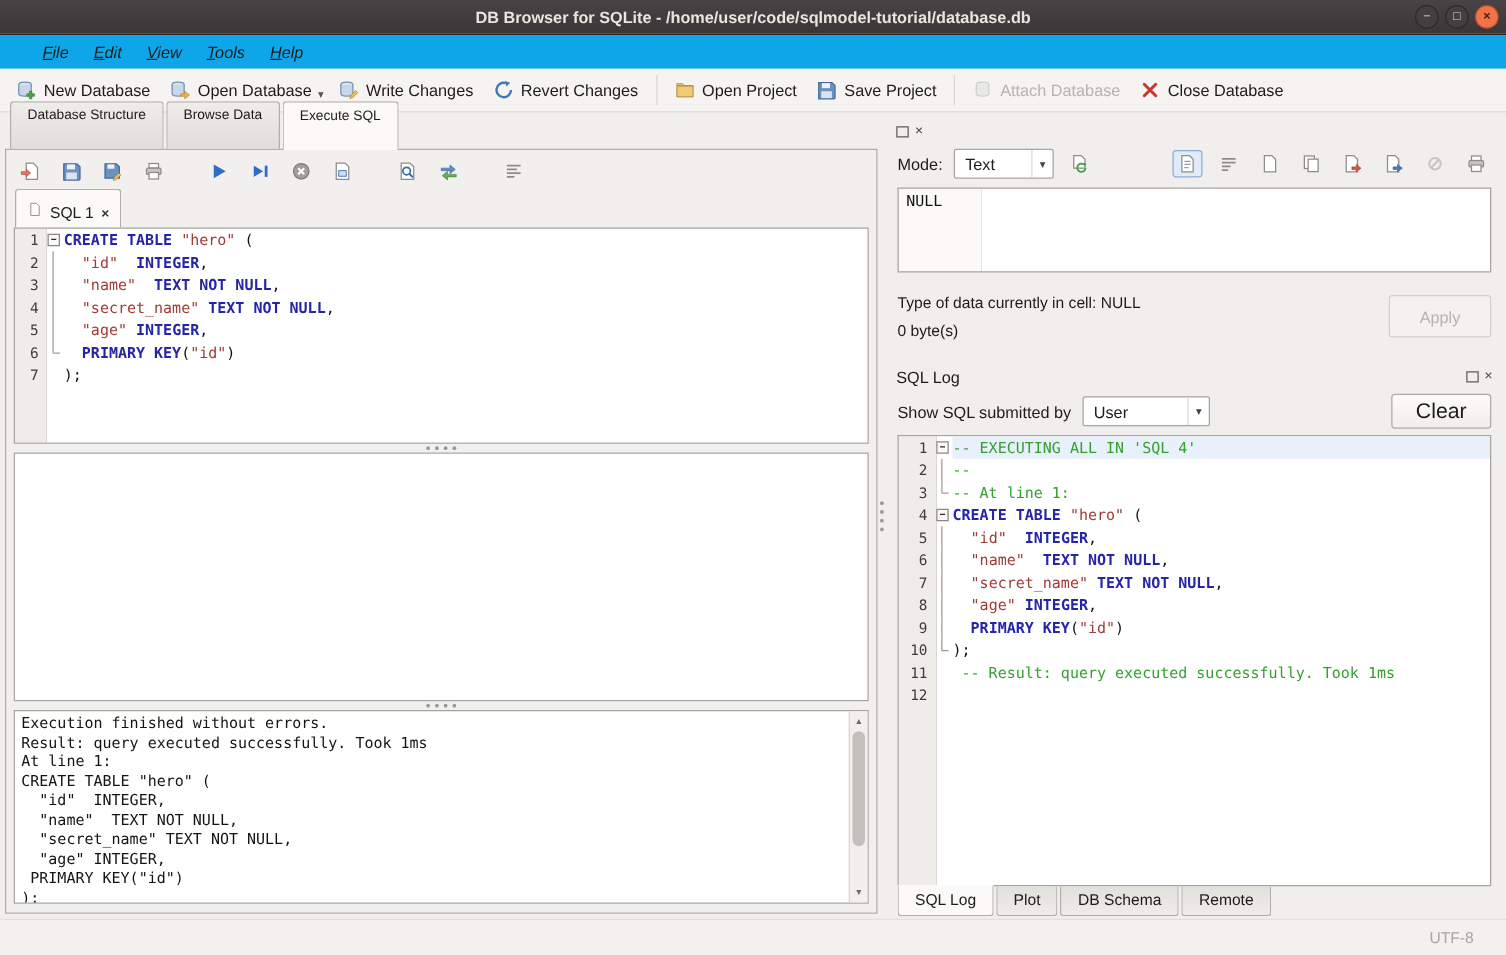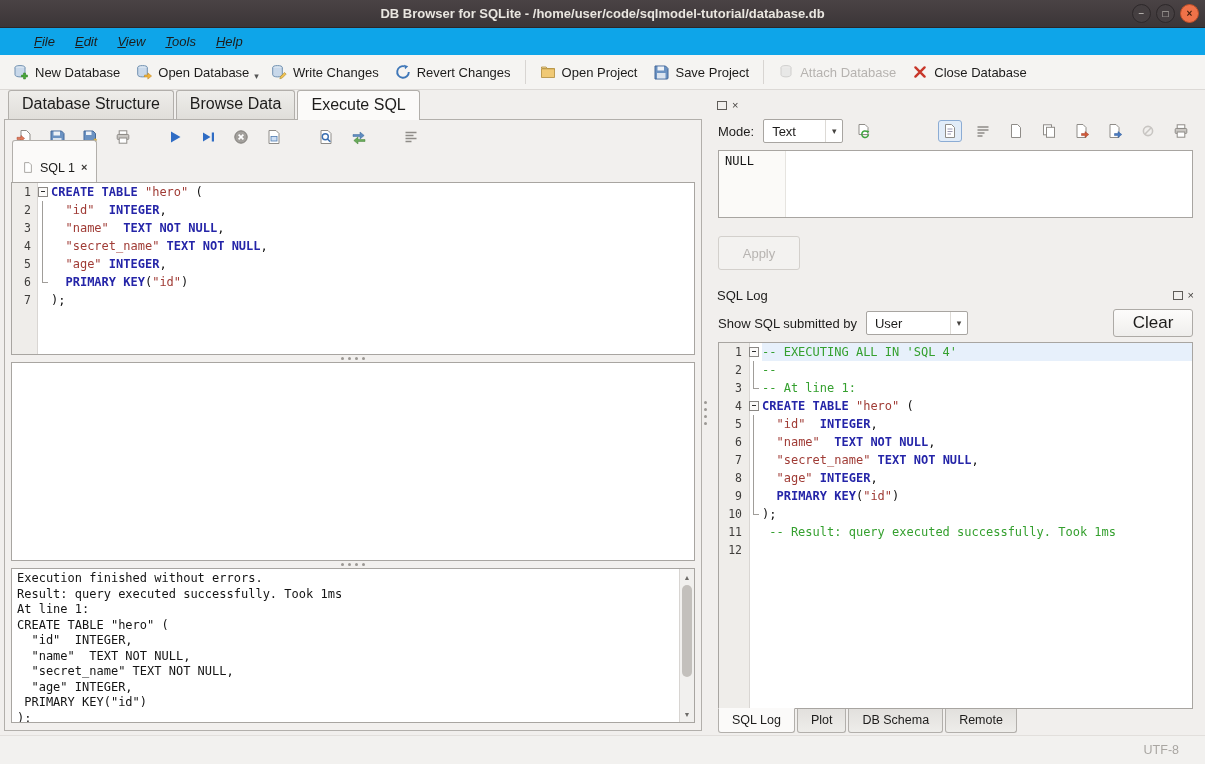--- a/index.html
+++ b/index.html
@@ -46,36 +46,36 @@
   .tb-sep { width:1px; height:24px; background:#d8d5d2; margin:0 6px; flex:0 0 1px; }
   .ico { width:16px; height:16px; display:block; }
 
   
   .content { flex:1; min-height:0; display:flex; }
 
   
   .left-pane { width:702px; flex:0 0 702px; display:flex; flex-direction:column; padding:3px 0 0 4px; }
   .main-tabs { height:26px; flex:0 0 26px; display:flex; align-items:flex-end; padding-left:4px; position:relative; z-index:2; }
   .mtab {
-    padding:4px 13px 6px; margin-right:2px; font-size:16px;
+    padding:4px 13px 21px; margin-right:2px; font-size:11px;
     border:1px solid #b2afab; border-bottom:none; border-radius:3px 3px 0 0;
     background:linear-gradient(#eeedea,#e0deda);
   }
   .mtab.active { background:#fbfaf9; padding-top:5px; margin-bottom:-1px; }
   .frame {
     flex:1; min-height:0; border:1px solid #b2afab; background:#f2f0ee;
     display:flex; flex-direction:column; margin-bottom:4px;
   }
   .sql-toolbar { height:34px; flex:0 0 34px; display:flex; align-items:center; padding:0 8px; gap:11px; }
   .sqltb-btn { width:22px; height:22px; display:flex; align-items:center; justify-content:center; border-radius:3px; }
   .sqltb-gap { width:8px; flex:0 0 8px; }
 
   .sql-tabbar { height:28px; flex:0 0 28px; display:flex; align-items:flex-end; padding-left:7px; }
   .sql-tab {
-    display:flex; align-items:flex-start; gap:6px; padding:20px 9px 5px;
+    display:flex; align-items:flex-end; gap:6px; padding:9px 9px 5px;
     background:#fbfaf9; border:1px solid #b2afab; border-bottom:none;
     border-radius:3px 3px 0 0; font-size:12.5px;
   }
   .sql-tab .tclose { font-size:11px; font-weight:bold; color:#3c3a38; }
 
   .editor-box {
     height:173px; flex:0 0 173px; margin:0 6px;
     border:1px solid #a8a5a1; overflow:hidden;
   }
   .grid-box { flex:1; min-height:0; margin:0 6px; border:1px solid #a8a5a1; background:#fff; }
@@ -575,20 +575,24 @@
                   <rect x="4.2" y="9" width="7.6" height="5.2" fill="#fff" stroke="#8f8c88"></rect>
                 </svg>
               </span>
             </div>
         </div>
       </div>
 
       <div class="cell-edit">NULL</div>
 
       <div class="cell-info-row">
+        <div class="cell-info">
+          <div>Type of data currently in cell: NULL</div>
+          <div>0 byte(s)</div>
+        </div>
         <div class="apply-btn">Apply</div>
       </div>
 
       <div class="dock-header log-header">
         <span class="dtitle">SQL Log</span>
         <span class="dock-icons">
           <span class="float-icon"></span>
           <span class="dock-close">×</span>
         </span>
       </div>

